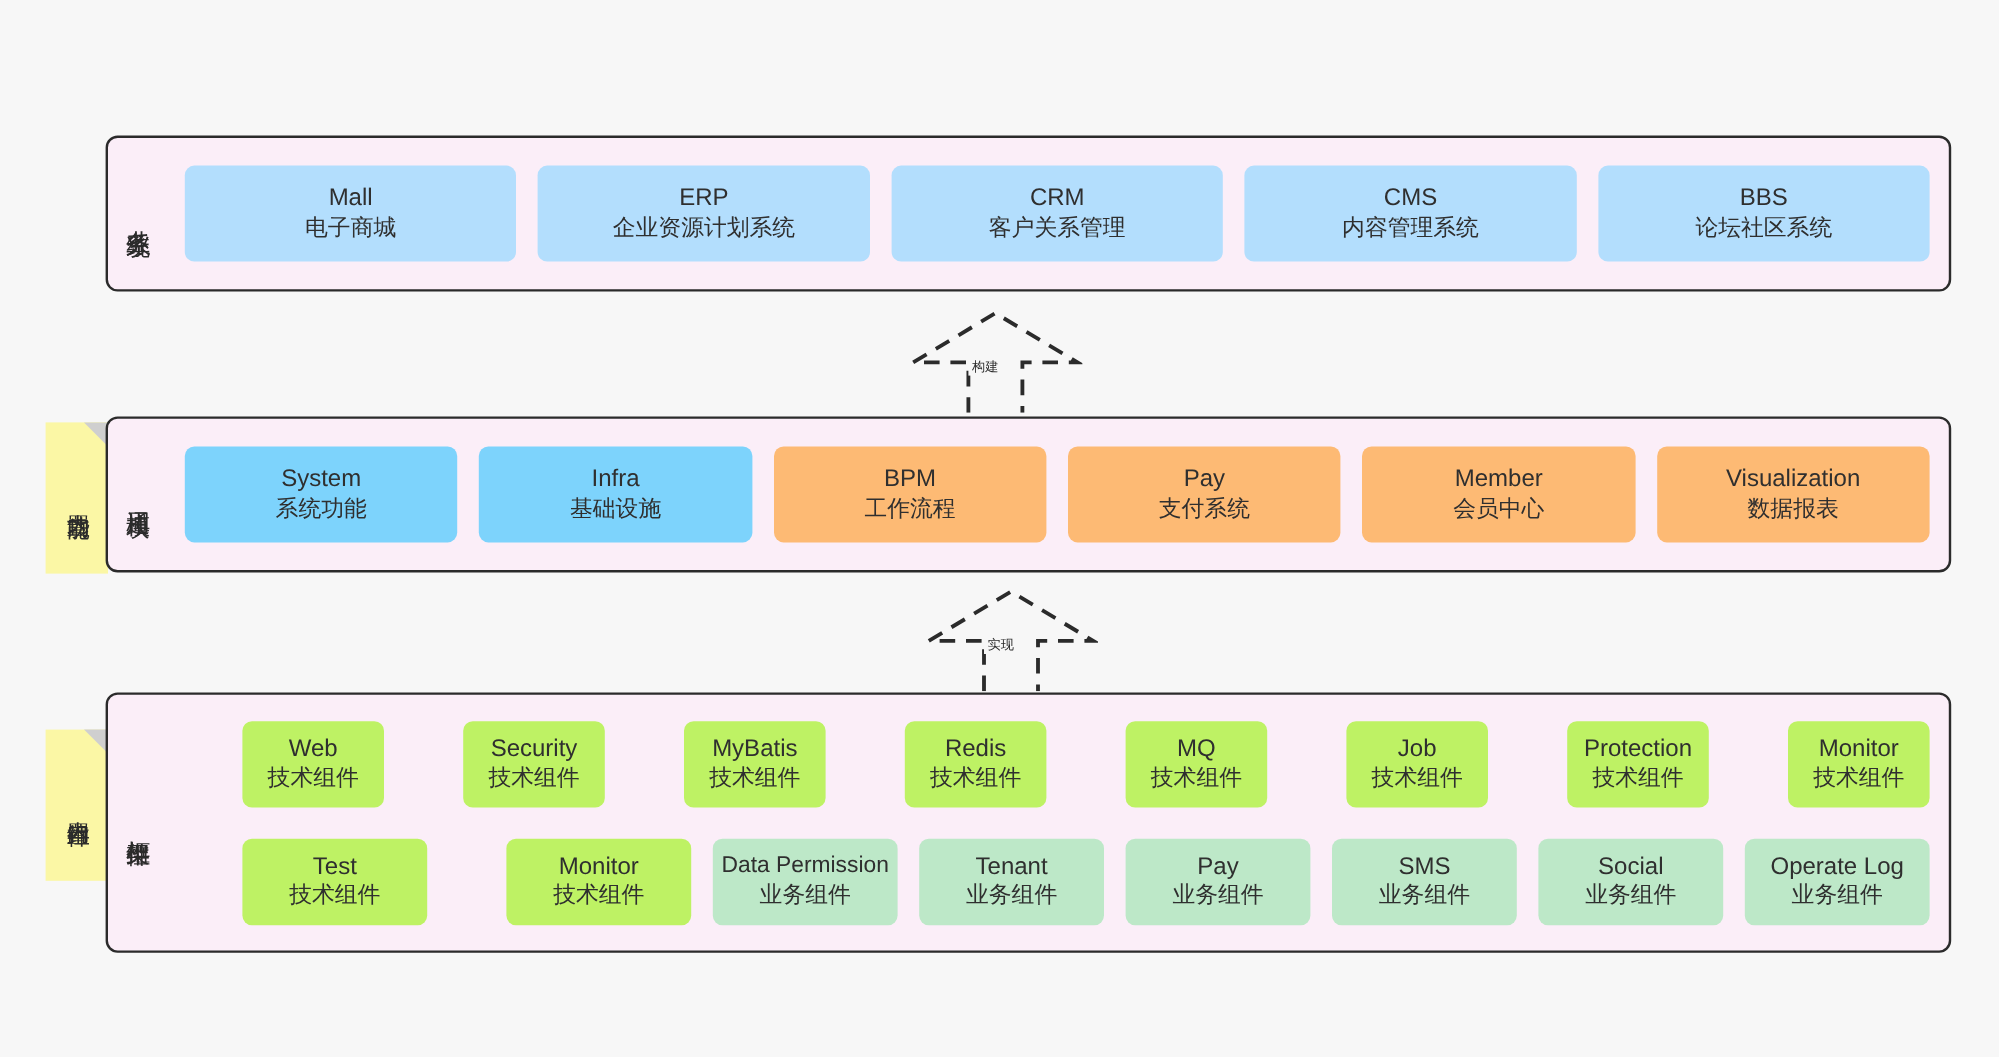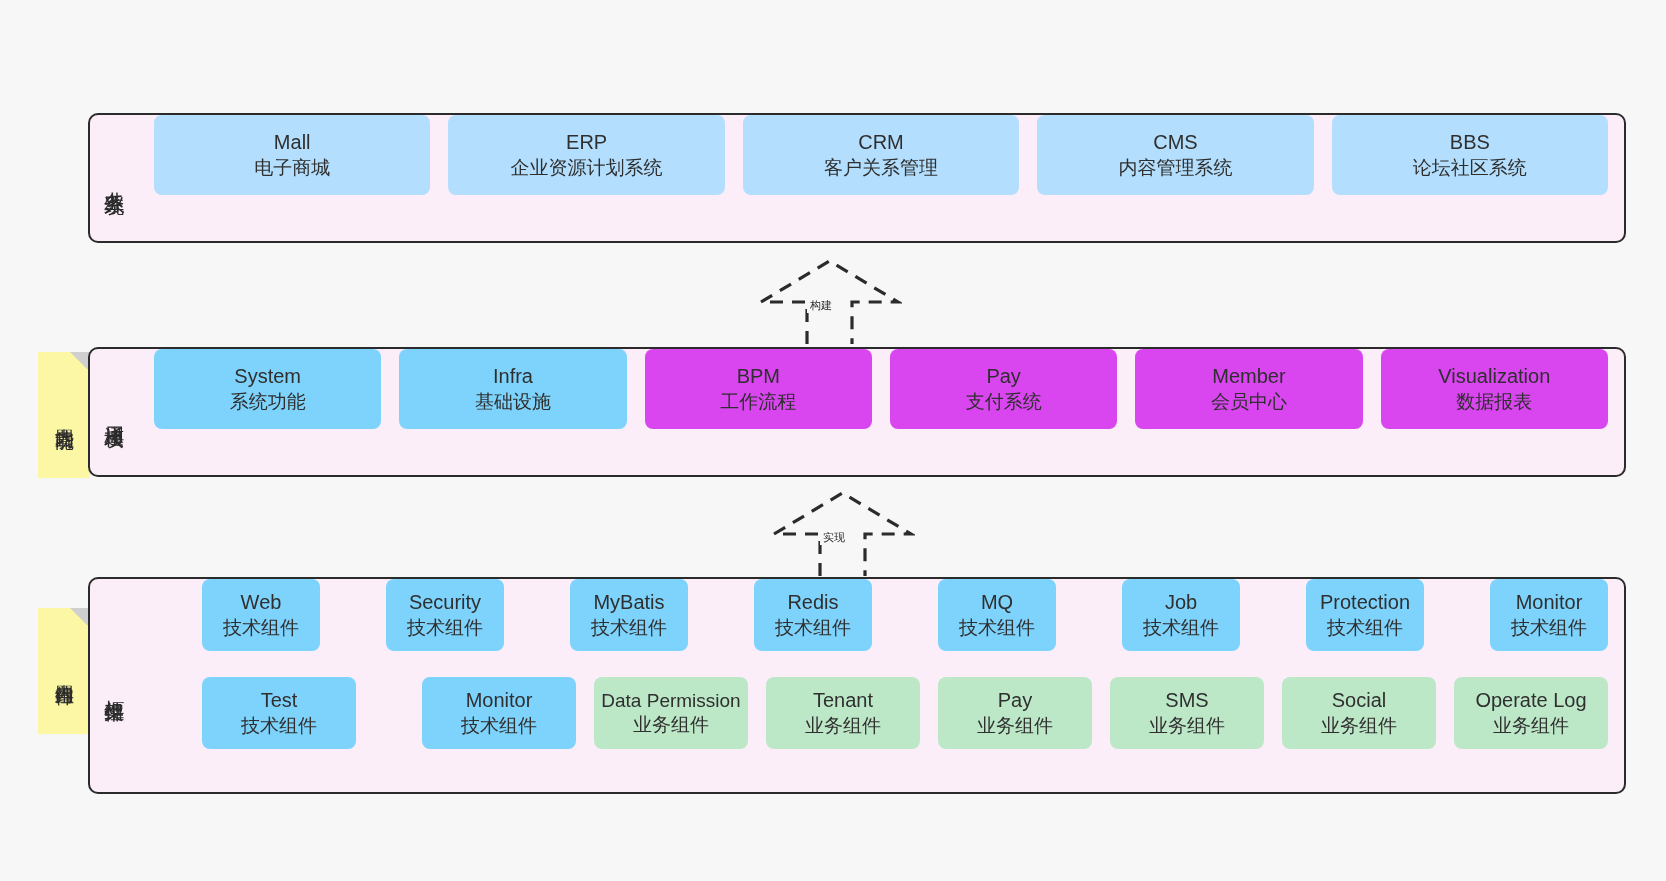--- a/index.html
+++ b/index.html
@@ -35,20 +35,21 @@
     writing-mode: vertical-rl;
     text-orientation: upright;
     letter-spacing: 1px;
     white-space: nowrap;
     user-select: none;
   }
   .layer-body {
     flex: 1 1 auto;
     display: flex;
     flex-direction: column;
+    justify-content: center;
     gap: 20px;
     padding: 0 16px;
   }
   .row {
     display: flex;
     gap: 18px;
   }
   .row > * { flex: 1 1 0; }
 
   
@@ -63,22 +64,22 @@
     line-height: 1.28;
     padding: 4px 6px;
     user-select: none;
   }
   .card .t1 { font-size: 20px; }
   .card .t2 { font-size: 19px; }
   .card.three .t1 { font-size: 19px; }
 
   .biz-card   { background: #b3defd; height: 80px; }
   .mod-strong { background: #7dd3fc; height: 80px; }
-  .mod-soft   { background: #d946ef; height: 80px; }
-  .tech-card  { background: #7dd3fc; height: 72px; margin-left: 48px; }
+  .mod-soft   { background: #fdba74; height: 80px; }
+  .tech-card  { background: #bef264; height: 72px; margin-left: 48px; }
   .biz-comp   { background: #bde8c8; height: 72px; }
 
   
   .sticky {
     position: absolute;
     width: 52px;
     background: #fbf7a5;
     color: #2b2b2b;
     font-size: 19px;
     line-height: 1.2;

